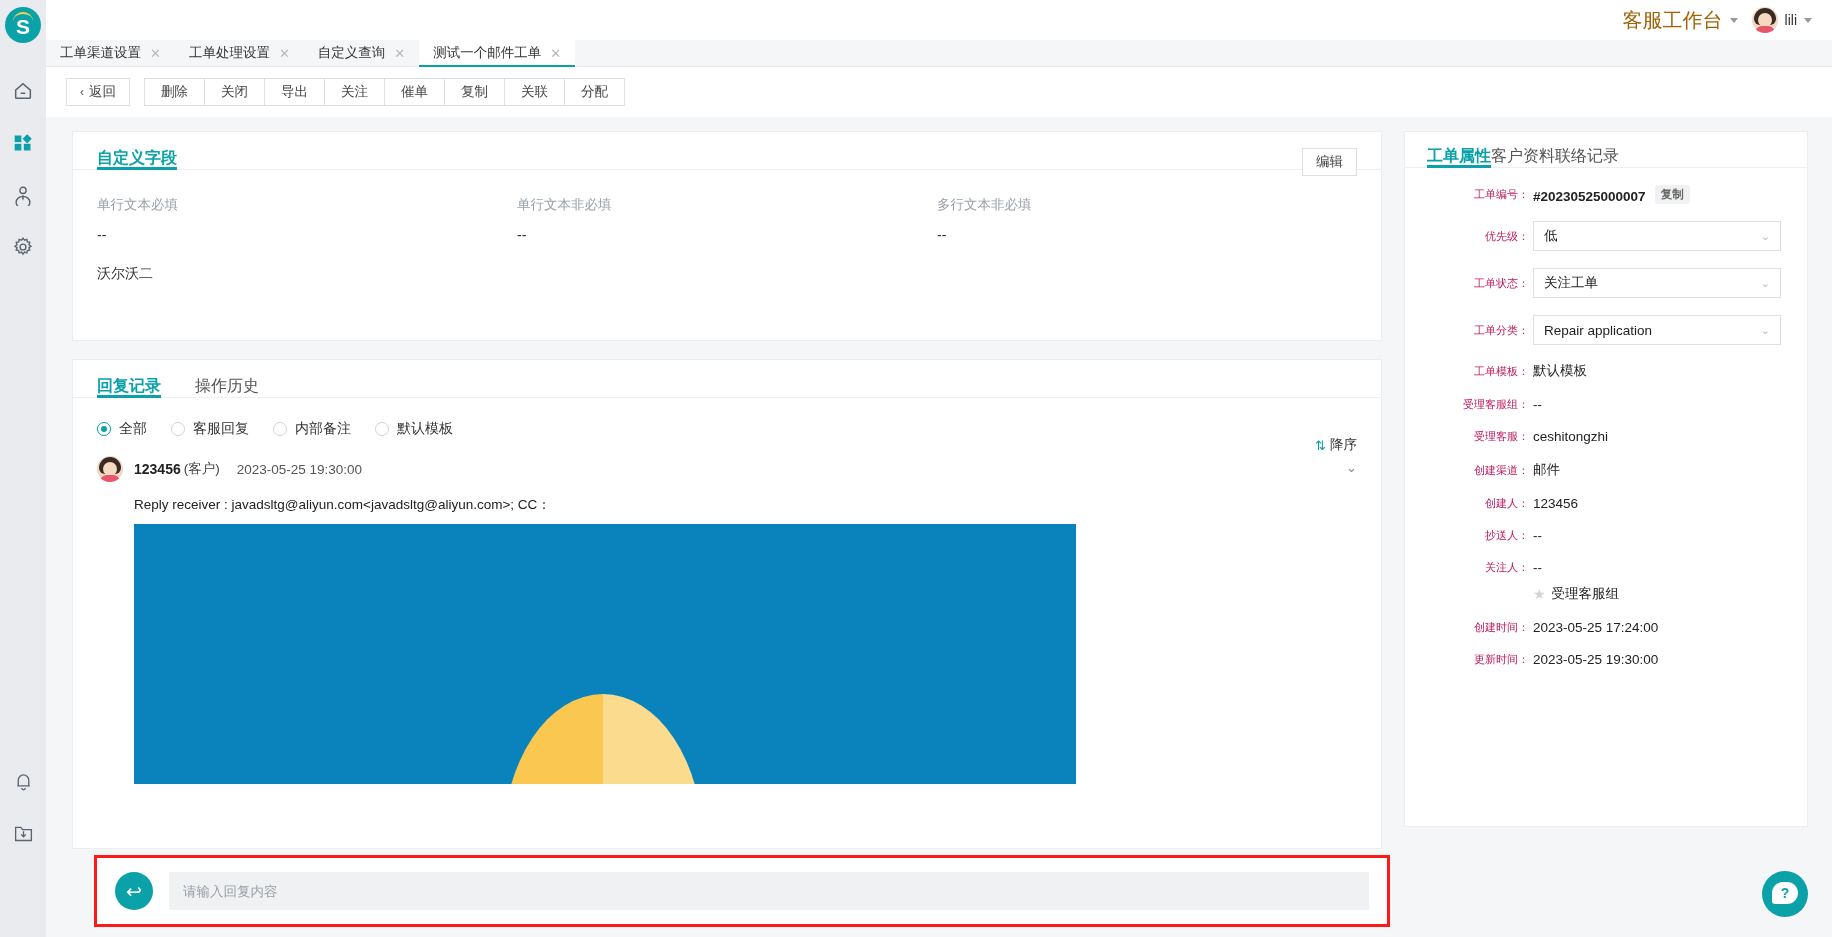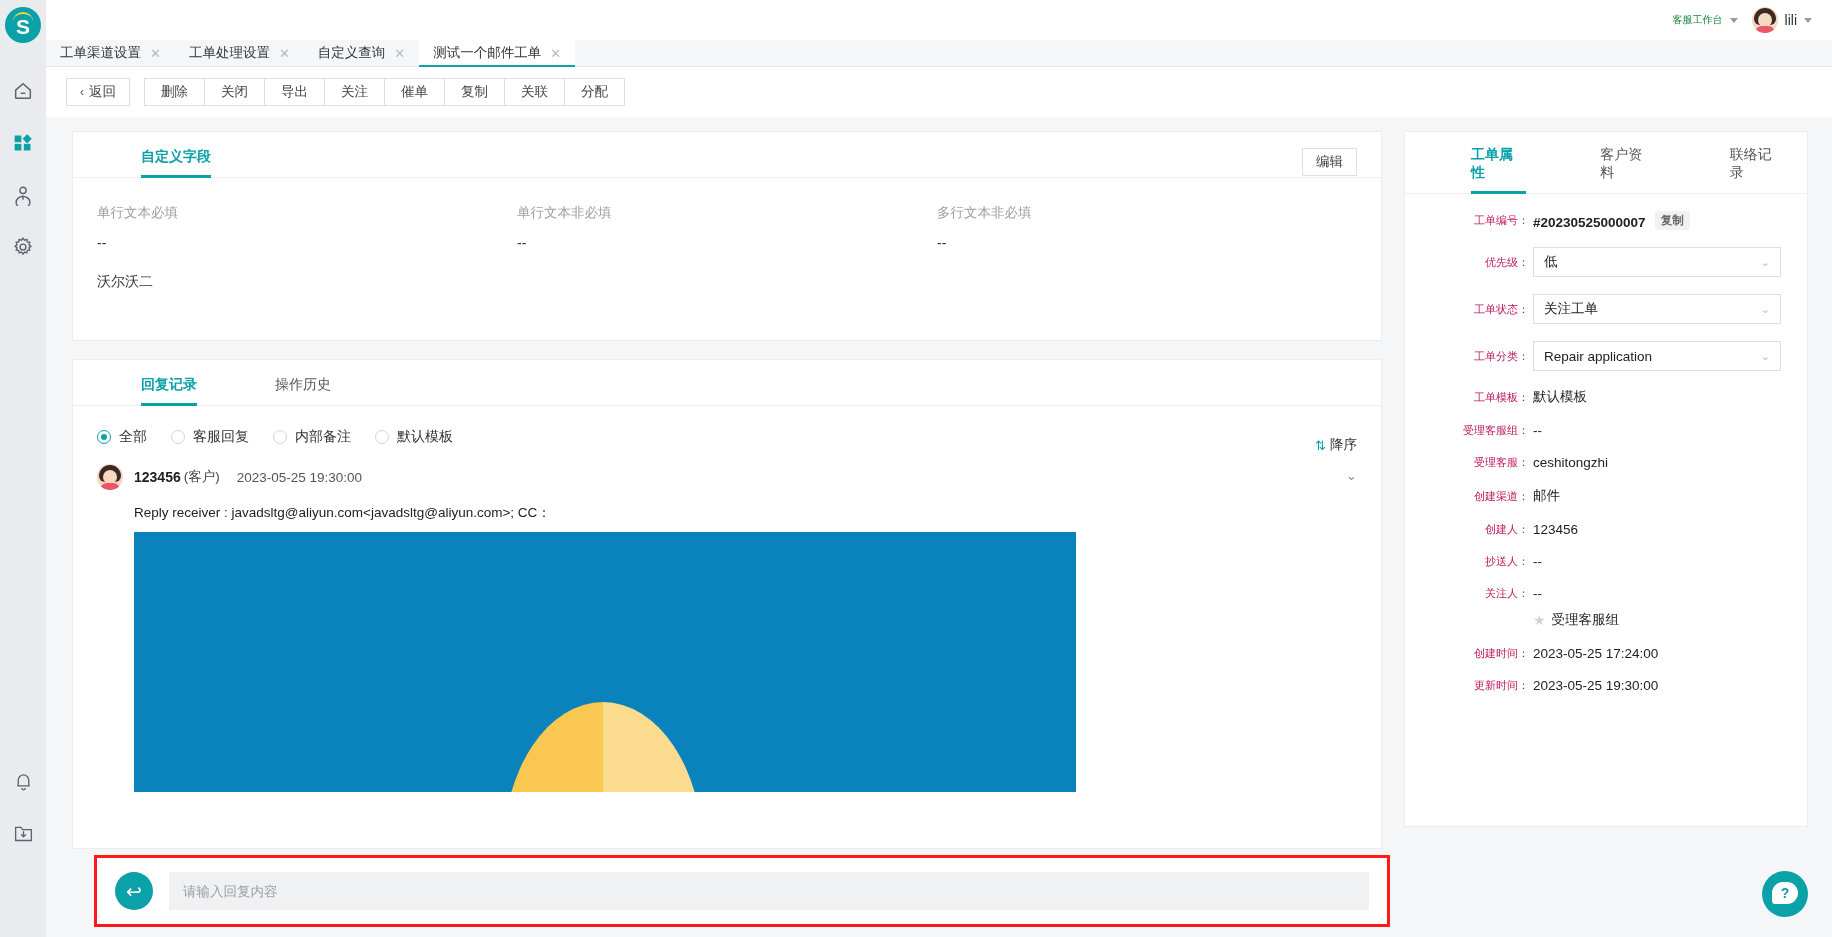--- a/index.html
+++ b/index.html
@@ -31,21 +31,21 @@
   }
   .rail-icon.active { color: #0aa1a8; }
   #rail .spacer { flex: 1; }
 
   
   #topbar {
     position: absolute; left: 46px; top: 0; width: 1786px; height: 40px;
     background: #fff; display: flex; align-items: center; justify-content: flex-end;
     padding-right: 20px; gap: 14px;
   }
-  #topbar .ws { font-size: 10px; color: #15803d; display: flex; align-items: center; gap: 7px; }
+  #topbar .ws { font-size: 20px; color: #a16207; display: flex; align-items: center; gap: 7px; }
   .caret { width: 0; height: 0; border-left: 4.5px solid transparent;
            border-right: 4.5px solid transparent; border-top: 5px solid #999; }
   #avatar {
     width: 26px; height: 26px; border-radius: 50%; overflow: hidden;
     background: #f3d7c4; position: relative; flex: none;
   }
   #avatar .hair { position:absolute; left:2px; top:1px; width:22px; height:17px;
      background:#3a2a22; border-radius: 11px 11px 6px 6px; }
   #avatar .face { position:absolute; left:6px; top:6px; width:14px; height:14px;
      background:#f6d9c0; border-radius:50%; }
@@ -89,21 +89,21 @@
   #content {
     position: absolute; left: 46px; top: 117px; width: 1786px; height: 820px;
     background: #f5f6f8;
   }
 
   
   #leftcol { position: absolute; left: 26px; top: 14px; width: 1310px; }
   .card { background: #fff; border: 1px solid #ebedf0; }
 
   .card-tabs { display: flex; gap: 34px; padding: 16px 24px 0 24px; position: relative; }
-  .ctab { font-size: 14px; color: #555; padding-bottom: 11px; position: relative; margin-left: 44px; }
+  .ctab { font-size: 16px; color: #555; position: relative; }
   .ctab.active { color: #0aa1a8; font-weight: bold; }
   .ctab.active::after {
     content:''; position:absolute; left:0; right:0; bottom:-1px; height:3px; background:#0aa1a8;
   }
   .card-tabs-rule { height:1px; background:#eceef1; margin: 0; }
 
   #customfields { height: 210px; position: relative; }
   #editbtn { position: absolute; right: 24px; top: 16px; height: 28px; padding: 0 13px; }
   .field-grid { display: flex; padding: 26px 24px 0 24px; }
   .fcol { width: 425px; }
@@ -148,21 +148,21 @@
   #emailimg .sun-r {
     position:absolute; left: 469px; bottom: -60px; width: 100px; height: 150px;
     background:#fbdc8e; border-radius: 0 100px 0 0 / 0 150px 0 0;
   }
 
   
   #rightpanel {
     position: absolute; right: 24px; top: 14px; width: 404px; height: 696px;
     background: #fff; border: 1px solid #ebedf0;
   }
-  #rp-tabs { display: flex; gap: 30px; padding: 14px 22px 0 22px; position: relative; }
+  #rp-tabs { display: flex; padding: 14px 22px 0 22px; position: relative; }
   #rp-rule { height: 1px; background: #eceef1; }
   .prow { display: flex; align-items: center; padding: 0 22px; margin-top: 17px; }
   .prow:first-of-type { margin-top: 20px; }
   .plabel { width: 106px; text-align: right; font-size: 11px; color: #be185d; flex: none; padding-right: 4px;}
   .pval { font-size: 13.5px; color: #222; display:flex; align-items:flex-end; gap:9px; }
   .pval.bold { font-weight: bold; }
   .copy-chip {
     font-size: 11.5px; color: #666; background: #f0f1f3; border-radius: 3px; padding: 2px 6px;
   }
   .select {

